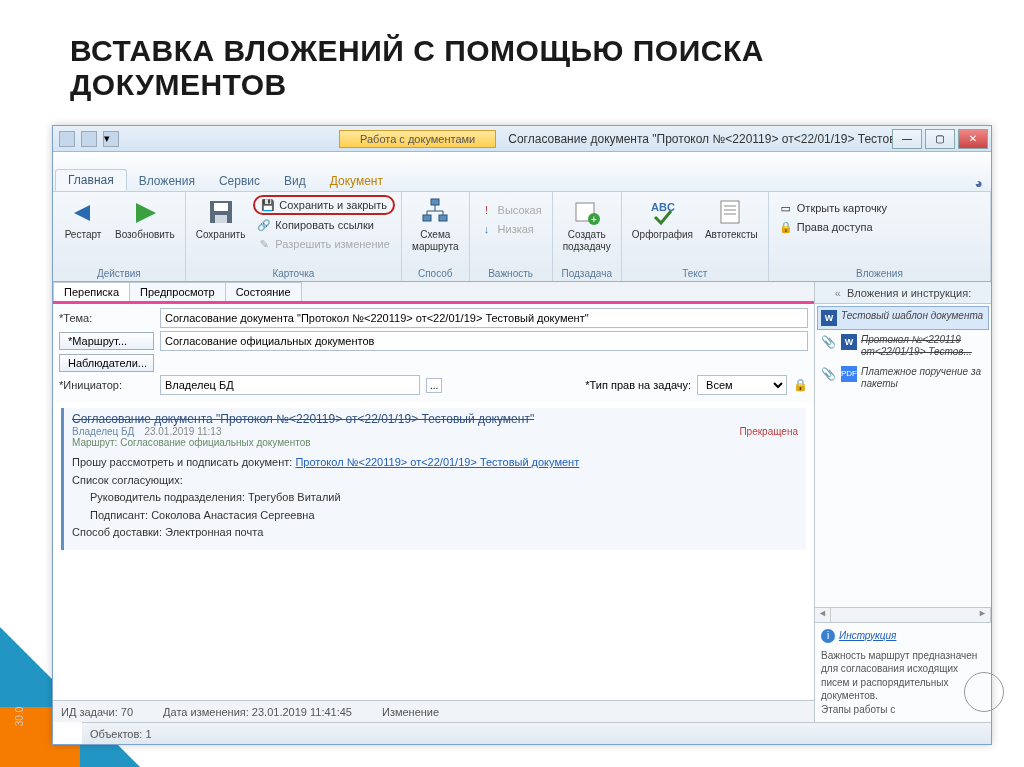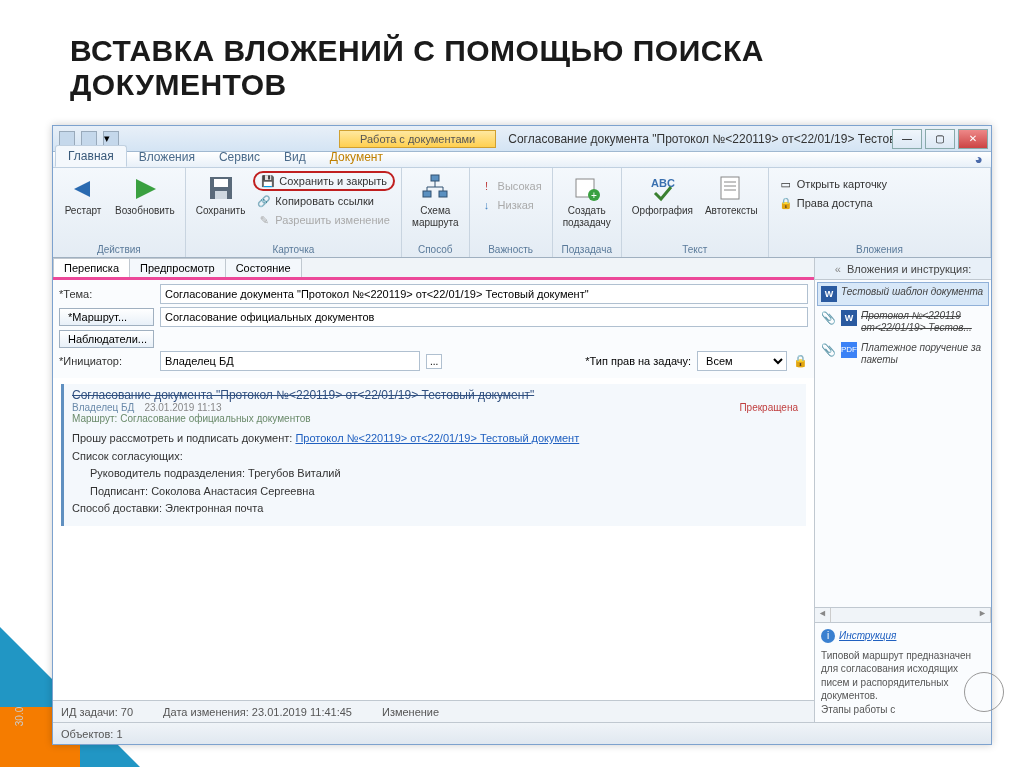--- a/index.html
+++ b/index.html
@@ -13,21 +13,21 @@
 .window { position: absolute; left: 52px; top: 125px; width: 940px; height: 620px; border: 1px solid #7da2ce; background: #fff; box-shadow: 0 0 8px rgba(0,0,0,0.2); z-index: 10; display: flex; flex-direction: column; }
 .titlebar { height: 26px; background: linear-gradient(#e8f0f8, #d4e4f4); display: flex; align-items: center; border-bottom: 1px solid #a0b8d0; }
 .tb-icons { display: flex; gap: 6px; padding-left: 6px; }
 .tb-icons span { width: 16px; height: 16px; background: #c5d8eb; border: 1px solid #9ab; display: inline-block; }
 .tb-ctx-tab { background: linear-gradient(#ffe8a0, #ffd050); border: 1px solid #d0a030; padding: 2px 20px; margin-left: 220px; font-size: 11px; color: #555; }
 .tb-title { flex: 1; text-align: left; padding-left: 12px; color: #333; font-size: 12px; white-space: nowrap; overflow: hidden; }
 .tb-sys { display: flex; }
 .tb-sys button { width: 30px; height: 20px; border: 1px solid #8aa; margin-right: 3px; background: linear-gradient(#f0f6fc, #dce8f4); font-size: 10px; cursor: pointer; }
 .tb-sys button.close { background: linear-gradient(#e88, #c44); color: #fff; }
 
-.ribbon-tabs { height: 16px; background: linear-gradient(#fff, #e8f0f8); display: flex; align-items: flex-end; border-bottom: 1px solid #c0d0e0; padding-left: 2px; }
+.ribbon-tabs { height: 40px; background: linear-gradient(#fff, #e8f0f8); display: flex; align-items: flex-end; border-bottom: 1px solid #c0d0e0; padding-left: 2px; }
 .ribbon-tabs .tab { padding: 3px 12px; font-size: 12px; color: #4a6a8a; cursor: pointer; }
 .ribbon-tabs .tab.active { background: #f4f8fc; border: 1px solid #c0d0e0; border-bottom: 1px solid #f4f8fc; border-radius: 3px 3px 0 0; color: #3a5a7a; }
 .ribbon-tabs .tab.doc { color: #c08000; }
 .ribbon-help { margin-left: auto; margin-right: 8px; color: #4a6aaa; font-size: 14px; cursor: pointer; }
 
 .ribbon { height: 90px; background: linear-gradient(#f4f8fc, #e4ecf4); border-bottom: 1px solid #a0b0c0; display: flex; }
 .rgroup { border-right: 1px solid #c8d4e0; padding: 3px 6px 0; display: flex; flex-direction: column; }
 .rgroup-body { display: flex; flex: 1; gap: 4px; align-items: flex-start; }
 .rgroup-label { text-align: center; font-size: 10px; color: #5a7a9a; padding: 2px 0; }
 .big-btn { display: flex; flex-direction: column; align-items: center; gap: 2px; padding: 2px 4px; cursor: pointer; min-width: 48px; }
@@ -56,21 +56,21 @@
 .msg-block { border-left: 3px solid #6090c0; padding: 4px 8px 8px; background: #f4f8fc; }
 .msg-subj { color: #305080; font-size: 12px; text-decoration: line-through; }
 .msg-meta { font-size: 10px; color: #888; display: flex; gap: 10px; }
 .msg-status { color: #c04040; margin-left: auto; }
 .msg-route { font-size: 10px; color: #6a8a6a; }
 .msg-body { margin-top: 6px; font-size: 11px; color: #333; line-height: 1.5; padding-left: 0; }
 .msg-body a { color: #2060c0; }
 .msg-line { margin-bottom: 1px; }
 
 .statusbar1 { height: 22px; border-top: 1px solid #c0c8d0; background: #f0f4f8; display: flex; align-items: center; padding: 0 8px; gap: 30px; font-size: 11px; color: #555; }
-.statusbar2 { height: 22px; border-top: 1px solid #c0c8d0; background: linear-gradient(#f0f4f8, #e0e8f0); display: flex; align-items: center; padding: 0 8px; font-size: 11px; color: #555; }
+.statusbar2 { height: 22px; border-top: 1px solid #c0c8d0; background: linear-gradient(#f0f4f8, #e0e8f0); display: flex; align-items: center; padding: 0 8px; font-size: 11px; color: #555; margin-left: 29px; }
 
 .side-pane { width: 176px; display: flex; flex-direction: column; background: #fafcfe; }
 .side-header { height: 22px; background: #e8f0f8; border-bottom: 1px solid #c0c8d0; display: flex; align-items: center; justify-content: center; gap: 6px; font-size: 11px; color: #444; }
 .attach-list { flex: 0 0 auto; padding: 2px; }
 .attach-item { display: flex; align-items: flex-start; gap: 4px; padding: 3px; border: 1px solid transparent; font-size: 10px; color: #444; font-style: italic; line-height: 1.2; }
 .attach-item.sel { background: #d8e8f8; border: 1px solid #90b0d8; }
 .attach-item .aic { width: 16px; height: 16px; flex-shrink: 0; display: flex; align-items: center; justify-content: center; font-size: 12px; font-style: normal; }
 .attach-item .strike { text-decoration: line-through; }
 .side-scroll { height: 16px; border-top: 1px solid #c0c8d0; border-bottom: 1px solid #c0c8d0; background: #f0f4f8; margin-top: auto; display: flex; }
 .side-scroll .sbtn { width: 16px; text-align: center; color: #888; border-right: 1px solid #ccc; cursor: pointer; font-size: 9px; }
@@ -343,21 +343,21 @@
           <span>Платежное поручение за пакеты</span>
         </div>
       </div>
       <div class="side-scroll">
         <span class="sbtn">◄</span>
         <span style="flex:1"></span>
         <span class="sbtn">►</span>
       </div>
       <div class="side-info">
         <div><span class="info-ic">i</span><a href="#">Инструкция</a></div>
-        <div style="margin-top:6px;white-space:pre-line">Типовой маршрут предназначен для согласования исходящих писем и распорядительных документов.
+        <div style="margin-top:6px;white-space:pre-line">Важность маршрут предназначен для согласования исходящих писем и распорядительных документов.
 Этапы работы с</div>
       </div>
     </div>
   </div>
 
   <div class="statusbar2">
     <span>Объектов: 1</span>
   </div>
 </div>
 

